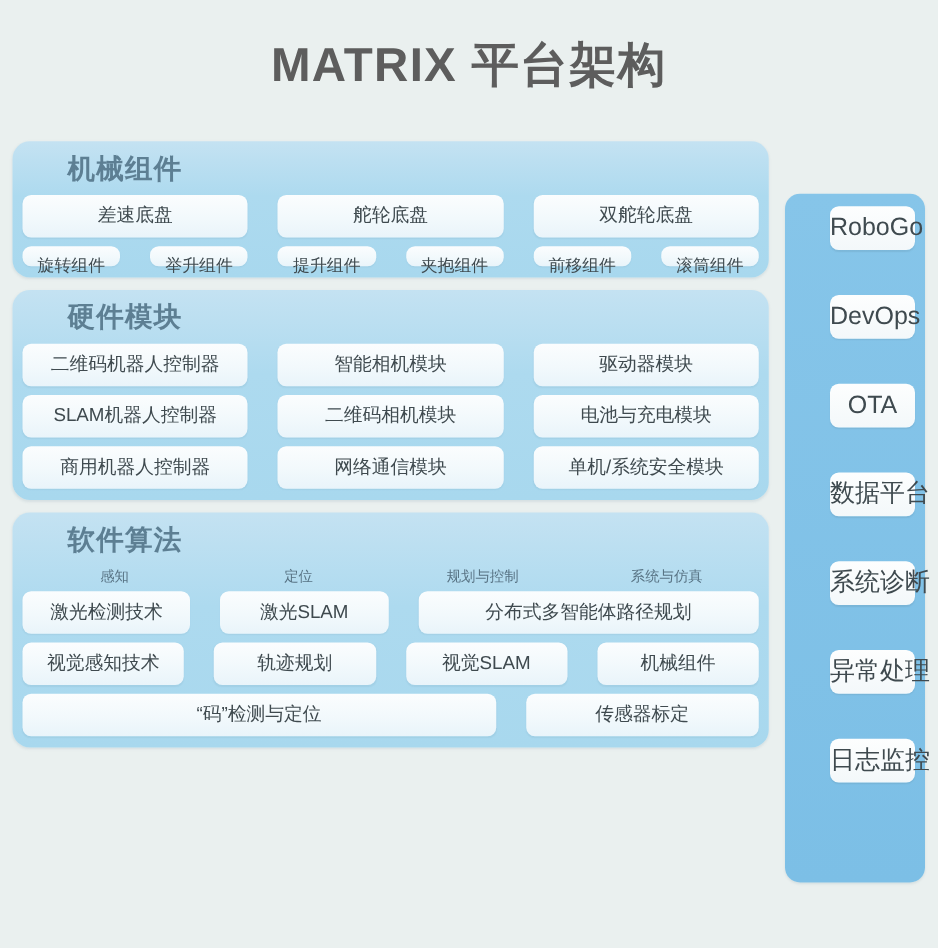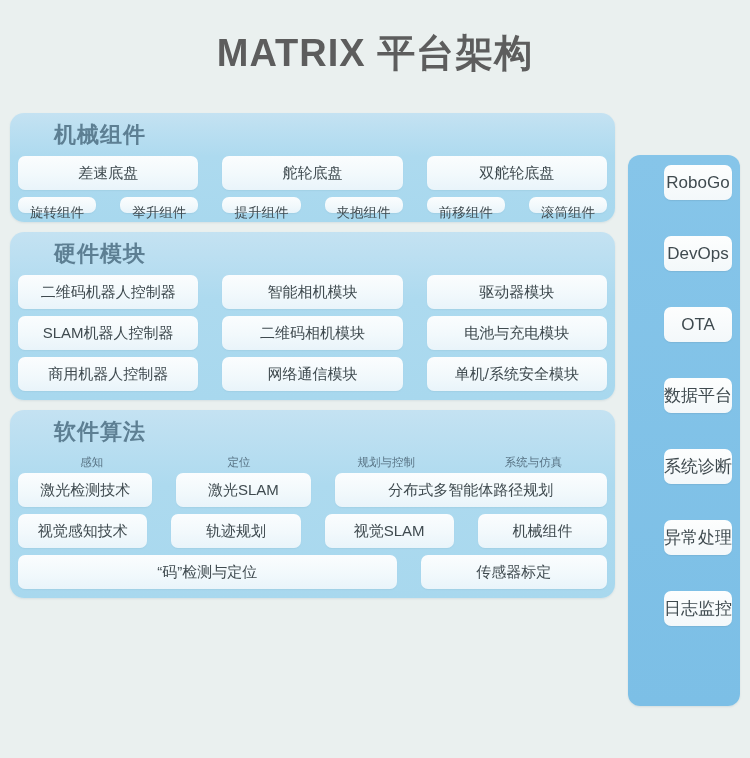--- a/index.html
+++ b/index.html
@@ -115,21 +115,21 @@
     padding: 10px 8px;
     display: flex;
     flex-direction: column;
   }
   .side-item {
     background: linear-gradient(180deg, #fdfefe 0%, #f3f8fa 100%);
     border-radius: 7px;
     height: 35px;
     line-height: 35px;
     text-align: center;
-    font-size: 17px;
+    font-size: 20px;
     color: #3f4a4f;
     margin-bottom: 36px;
     white-space: nowrap;
     box-shadow: 0 1px 1px rgba(90,130,150,0.18);
     margin-left: 28px;
   }
   .side-item:last-child { margin-bottom: 0; }
 </style>
 </head>
 <body>

